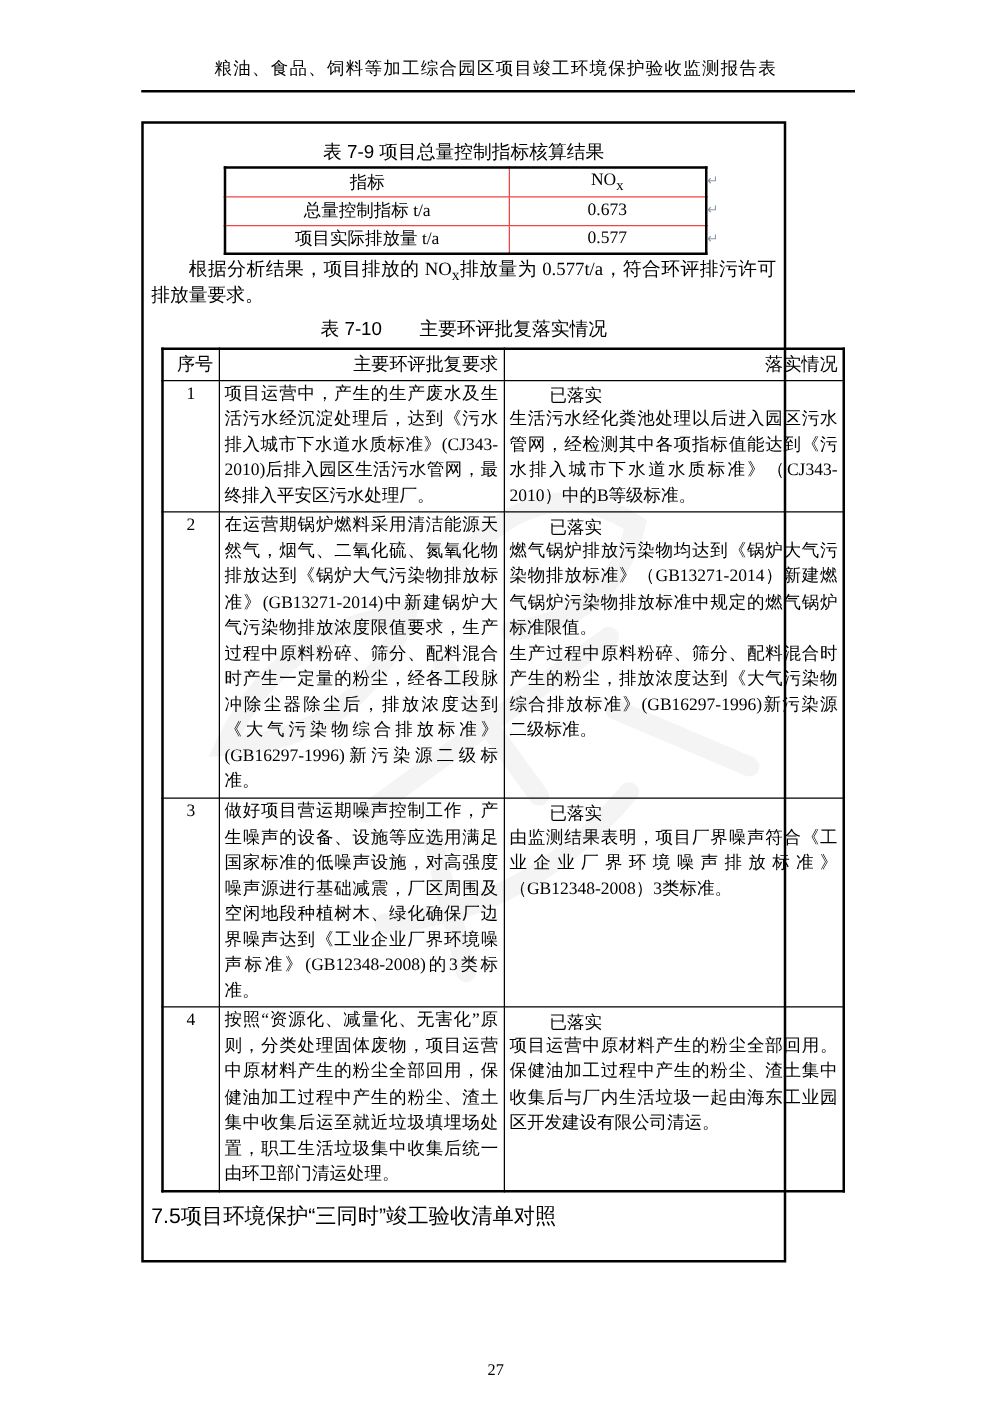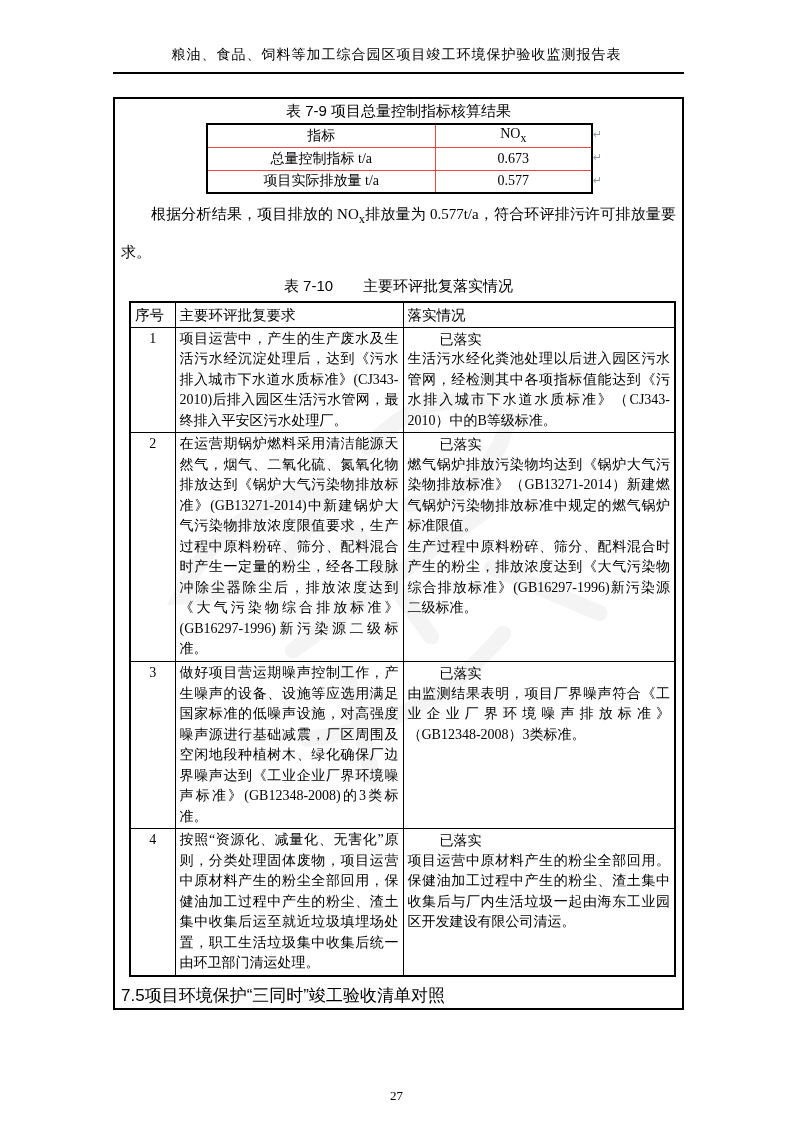--- a/index.html
+++ b/index.html
@@ -19,56 +19,56 @@
     position:absolute; top:72px; left:113px; width:571px;
     border-top:2px solid #000;
   }
 
   .watermark {
     position:absolute; top:400px; left:150px; width:480px; height:360px;
     transform:rotate(-36deg); opacity:0.10; z-index:0; pointer-events:none;
   }
 
   .outer-box {
-    position:absolute; top:97px; left:113px; width:571px; height:913px;
-    border:2px solid #000; padding:2px 6px; z-index:1; background:transparent;
+    position:absolute; top:97px; left:113px; width:516px; height:913px;
+    border:2px solid #000; padding:12px 6px; z-index:1; background:transparent;
   }
 
   .t79-title { text-align:center; font-size:15px; margin-top:1px; }
 
   .t79-wrap { position:relative; width:385px; margin:2px auto 0; }
   table.t79 { border-collapse:collapse; width:385px; table-layout:fixed; }
   table.t79 td {
     border:1px solid #ef4444; height:23px; text-align:center;
     font-size:14px; padding:0 2px;
   }
   table.t79 { border:2px solid #000; }
   .t79-marks { position:absolute; top:0; right:-16px; width:14px; }
   .t79-marks .mark {
     height:23px; line-height:23px; font-size:11px; color:#8f9aa8;
     font-family:"DejaVu Sans",sans-serif; text-align:left;
   }
 
   .analysis {
-    font-size:15px; line-height:33px; margin-top:4px;
+    font-size:15px; line-height:17px; margin-top:4px;
     text-align:justify; text-indent:2em;
   }
 
   .h74 { font-size:17px; margin-top:13px; }
   .t710-caption { text-align:center; font-size:15px; margin-top:8px; }
 
   table.t710 {
     border-collapse:collapse; table-layout:fixed;
     width:545px; margin:5px 0 0 8px; border:2px solid #000;
   }
   table.t710 th, table.t710 td {
     border:1px solid #000; font-size:14px; line-height:20.5px;
     padding:1px 4px; vertical-align:top; overflow:hidden;
   }
-  table.t710 th { height:25px; text-align:left; vertical-align:middle; font-size:14.5px; }
+  table.t710 th { height:25px; text-align:right; vertical-align:middle; font-size:14.5px; }
   col.c-no { width:45px; }
   col.c-req { width:228px; }
   col.c-st { width:272px; }
   td.no-cell { text-align:center; vertical-align:middle; font-size:14px; }
   td.text-cell { text-align:justify; }
   .status-label { font-family:"Liberation Sans","DejaVu Sans",sans-serif; font-weight:normal;margin-left:32px; }
   tr.r1 { height:103px; } tr.r2 { height:229px; }
   tr.r3 { height:146px; } tr.r4 { height:147px; }
 
   .h75 { font-size:17px; margin-top:7px; }

